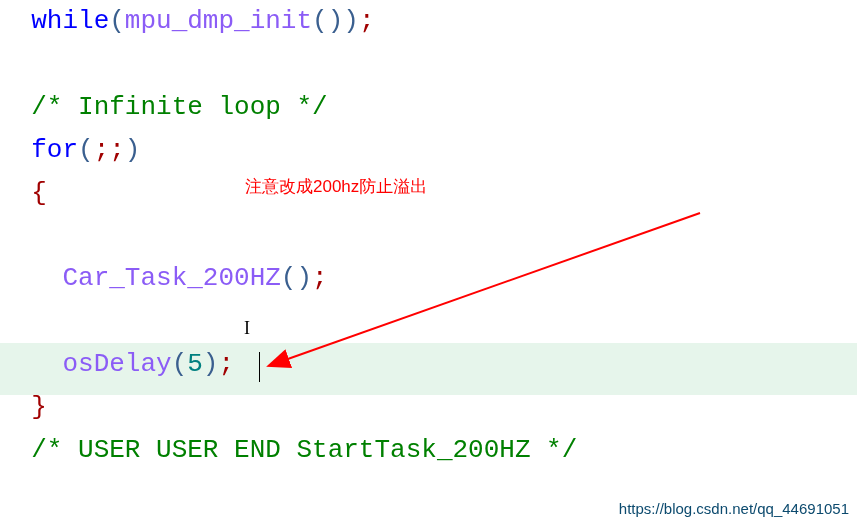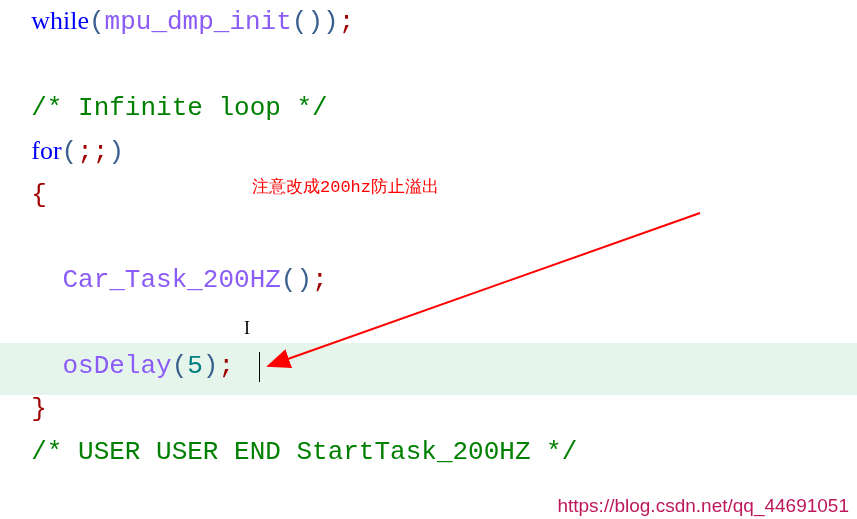--- a/index.html
+++ b/index.html
@@ -11,21 +11,21 @@
     width: 857px;
     height: 519px;
     overflow: hidden;
     position: relative;
   }
   .code-area {
     position: relative;
     white-space: pre;
     line-height: 1.65;
   }
-  .tok-keyword { color: #0000ff; font-family: Liberation Serif, serif; }
+  .tok-keyword { color: #0000ff; }
   .tok-punct { color: #a00000; }
   .tok-paren { color: #3a5f8f; }
   .tok-plain { color: #8b5cf6; }
   .tok-comment { color: #008000; text-align: right; }
   .tok-number { color: #008080; }
   .highlight-line {
     position: absolute;
     left: 0;
     right: 0;
     background: #e6f5eb;
@@ -40,23 +40,23 @@
     font-weight: 500;
   }
   .arrow-svg {
     position: absolute;
     pointer-events: none;
   }
   .watermark {
     position: absolute;
     right: 8px;
     bottom: 2px;
-    color: #be185d;
+    color: #0c4a6e;
     font-family: Arial, sans-serif;
-    font-size: 19px;
+    font-size: 15px;
     margin-top: 28px;
   }
   .text-cursor {
     position: absolute;
     font-family: serif;
     color: #000;
     font-size: 18px;
   }
   .caret-bar {
     position:absolute;
@@ -76,21 +76,21 @@
 <span><span>  </span><span class="tok-keyword">for</span><span class="tok-paren">(</span><span class="tok-punct">;</span><span class="tok-punct">;</span><span class="tok-paren">)</span></span>
 <span><span>  </span><span class="tok-punct">{</span></span>
 
 <span><span>    </span><span class="tok-plain">Car_Task_200HZ</span><span class="tok-paren">(</span><span class="tok-paren">)</span><span class="tok-punct">;</span></span>
 
 <span><span>    </span><span class="tok-plain">osDelay</span><span class="tok-paren">(</span><span class="tok-number">5</span><span class="tok-paren">)</span><span class="tok-punct">;</span></span>
 <span><span>  </span><span class="tok-punct">}</span></span>
 <span><span>  </span><span class="tok-comment">/* USER USER END StartTask_200HZ */</span></span>
 </div>
 
-<div class="annotation" style="left:252px; top:175px;font-family:Liberation Mono, monospace;">注意改成200hz防止溢出</div>
+<div class="annotation" style="left:245px; top:175px;">注意改成200hz防止溢出</div>
 
 <div class="text-cursor" style="left:244px; top:318px;">I</div>
 <div class="caret-bar" style="left:259px; top:352px;"></div>
 
 <svg class="arrow-svg" width="857" height="519" style="left:0;top:0;">
   <defs>
     <marker id="arrowhead" markerWidth="12" markerHeight="10" refX="2" refY="5" orient="auto">
       <polygon points="0 0, 12 5, 0 10" fill="#ff0000"></polygon>
     </marker>
   </defs>

